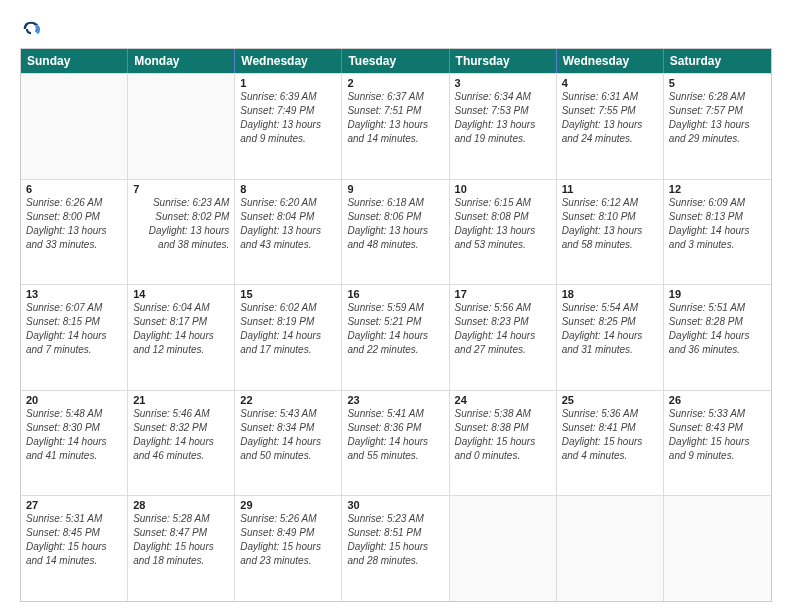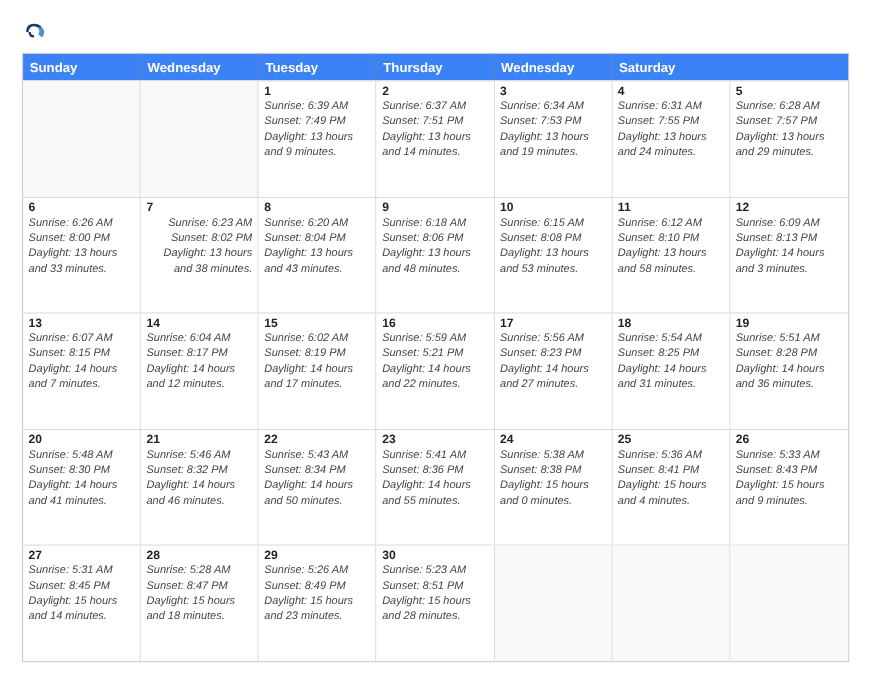--- a/index.html
+++ b/index.html
@@ -52,21 +52,21 @@
     }
     .calendar {
       flex: 1;
       display: flex;
       flex-direction: column;
       border: 1px solid #ccc;
     }
     .cal-header {
       display: grid;
       grid-template-columns: repeat(7, 1fr);
-      background: #3b82f6;
+      background: #0f766e;
     }
     .cal-header-cell {
       color: #fff;
       font-size: 12px;
       font-weight: bold;
       padding: 5px 6px;
       text-align: left;
       border-right: 1px solid #5a82cc;
     }
     .cal-header-cell:last-child { border-right: none; }
@@ -123,20 +123,21 @@
     </div>
     <div class="title-block">
       <div class="main-title"></div>
       <div class="subtitle"></div>
     </div>
   </div>
 
   <div class="calendar">
     <div class="cal-header">
     <div class="cal-header-cell">Sunday</div>
+        <div class="cal-header-cell">Monday</div>
         <div class="cal-header-cell">Wednesday</div>
         <div class="cal-header-cell">Tuesday</div>
         <div class="cal-header-cell">Thursday</div>
         <div class="cal-header-cell">Wednesday</div>
         <div class="cal-header-cell">Saturday</div>
       </div>
     <div class="cal-body">
     <div class="cal-row">
           <div class="cal-cell empty"></div>
           <div class="cal-cell empty"></div>

